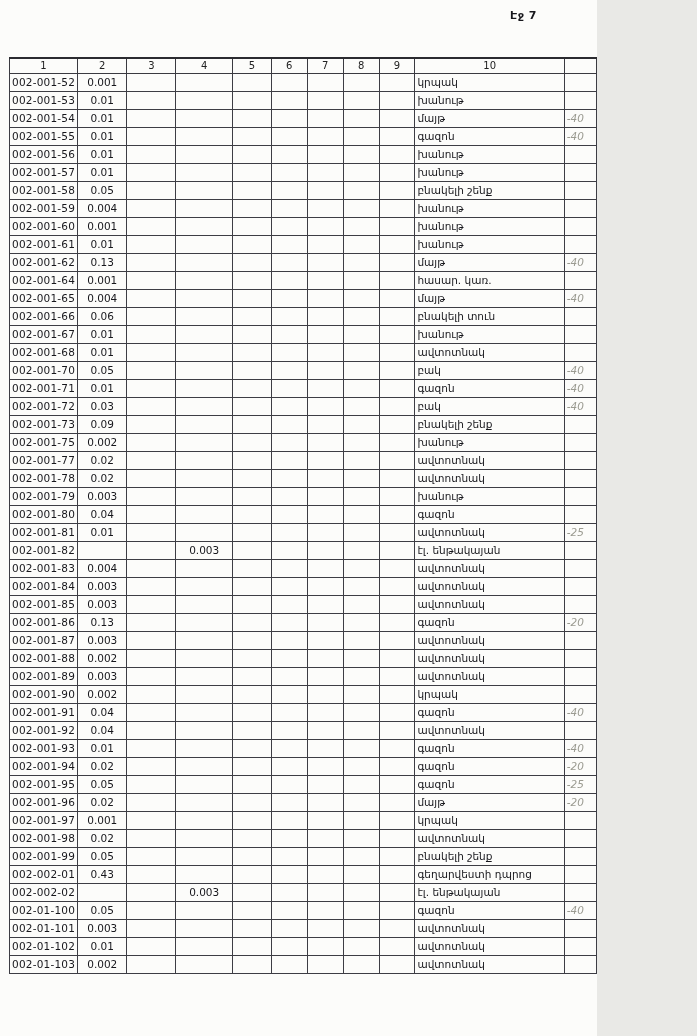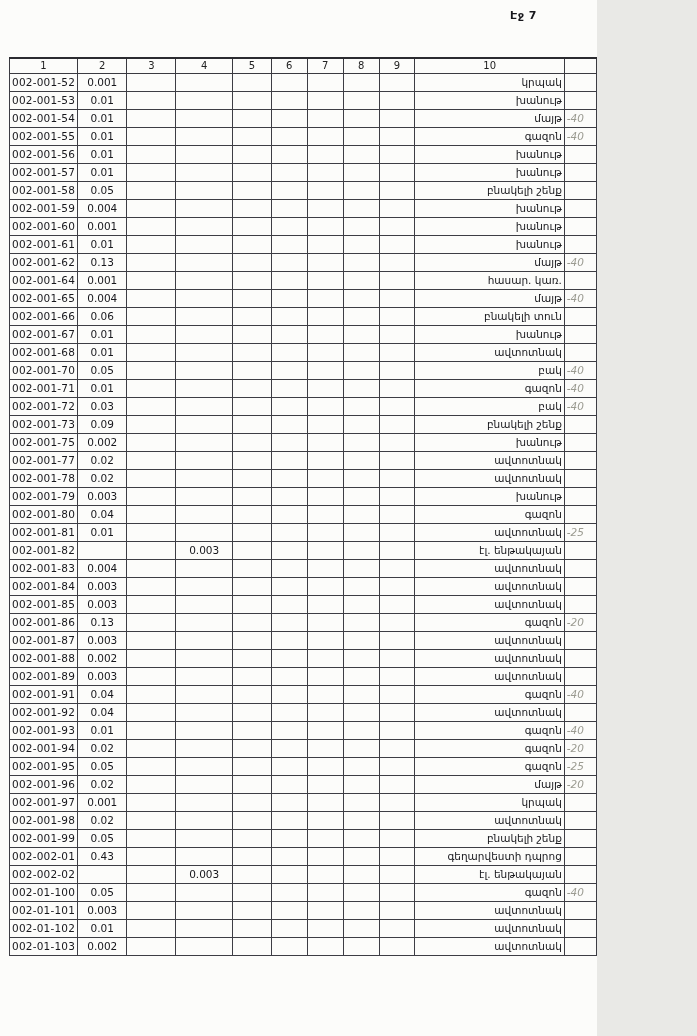--- a/index.html
+++ b/index.html
@@ -43,21 +43,21 @@
     height: 18px;
     padding: 0 2px;
     font-size: 10.5px;
     line-height: 17px;
     overflow: hidden;
     white-space: nowrap;
   }
   td.c1  { text-align: left; letter-spacing: 0.2px; }
   td.c2  { text-align: center; }
   td.c4  { text-align: center; }
-  td.c10 { text-align: right; padding-left: 4px; }
+  td.c10 { text-align: left; padding-left: 4px; }
   th.note-cell, td.note-cell {
     border: none;
     background: transparent;
     color: #9b9b91;
     font-size: 9px;
     font-style: italic;
     text-align: left;
     padding-left: 5px;
   }
 </style>
@@ -533,20 +533,33 @@
           <td class="c4"></td>
           <td class="c5"></td>
           <td class="c6"></td>
           <td class="c7"></td>
           <td class="c8"></td>
           <td class="c9"></td>
           <td class="c10">ավտոտնակ</td>
           <td class="note-cell"></td>
         </tr>
         <tr>
+          <td class="c1">002-001-90</td>
+          <td class="c2">0.002</td>
+          <td class="c3"></td>
+          <td class="c4"></td>
+          <td class="c5"></td>
+          <td class="c6"></td>
+          <td class="c7"></td>
+          <td class="c8"></td>
+          <td class="c9"></td>
+          <td class="c10">կրպակ</td>
+          <td class="note-cell"></td>
+        </tr>
+        <tr>
           <td class="c1">002-001-91</td>
           <td class="c2">0.04</td>
           <td class="c3"></td>
           <td class="c4"></td>
           <td class="c5"></td>
           <td class="c6"></td>
           <td class="c7"></td>
           <td class="c8"></td>
           <td class="c9"></td>
           <td class="c10">գազոն</td>

